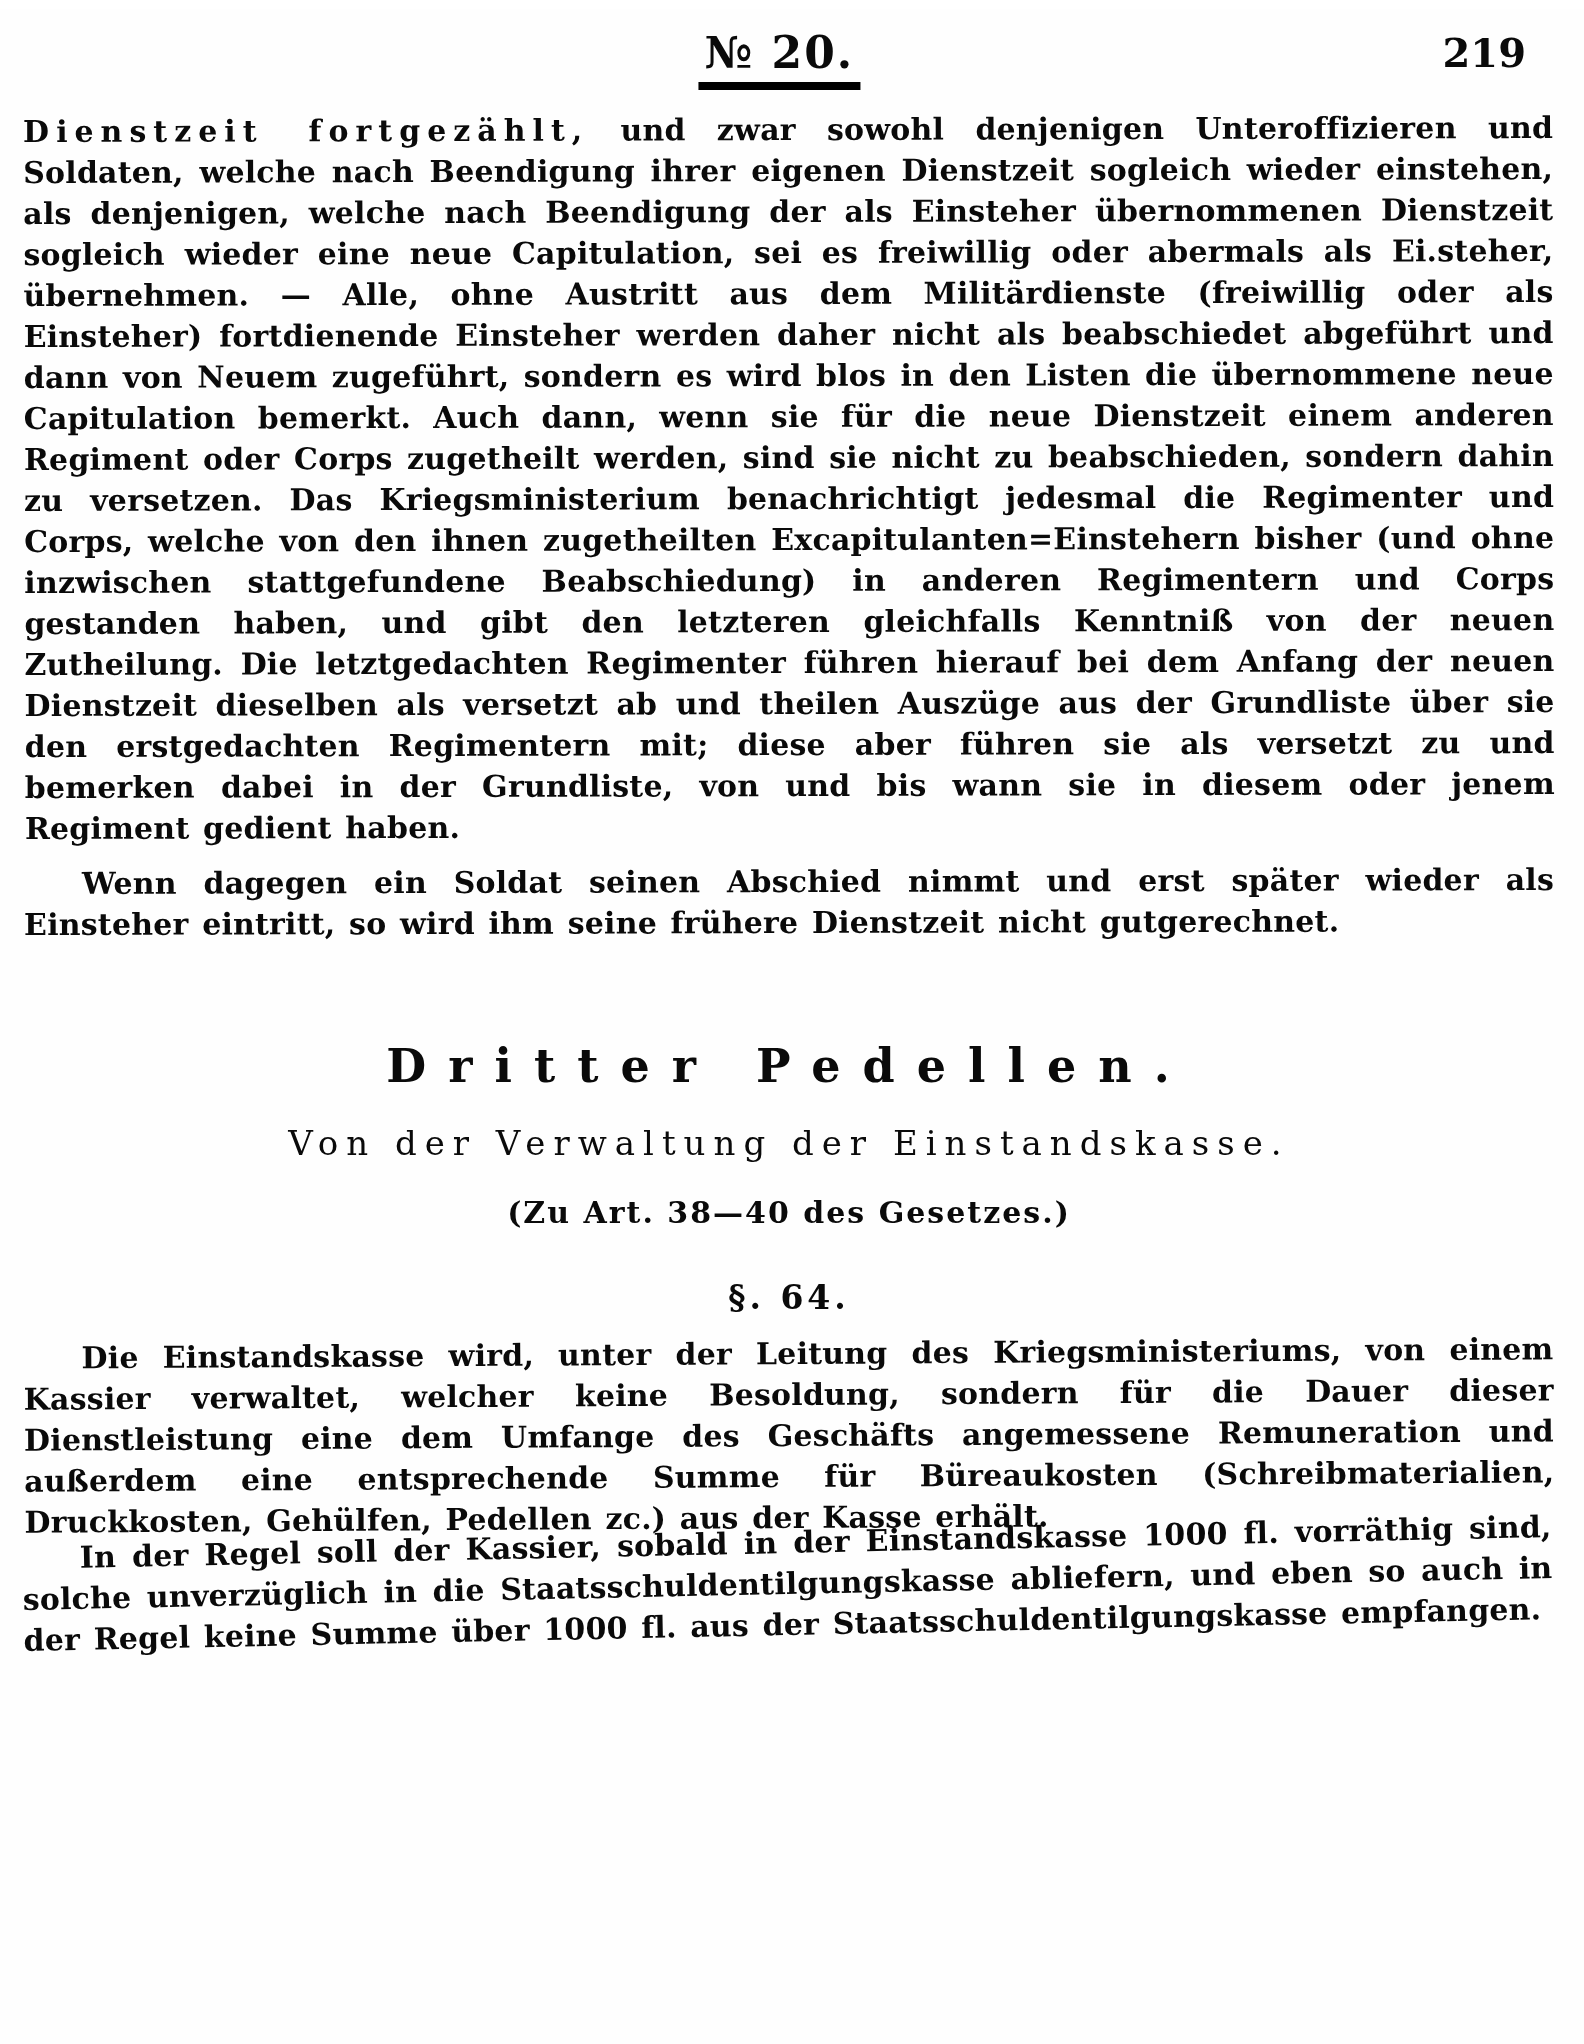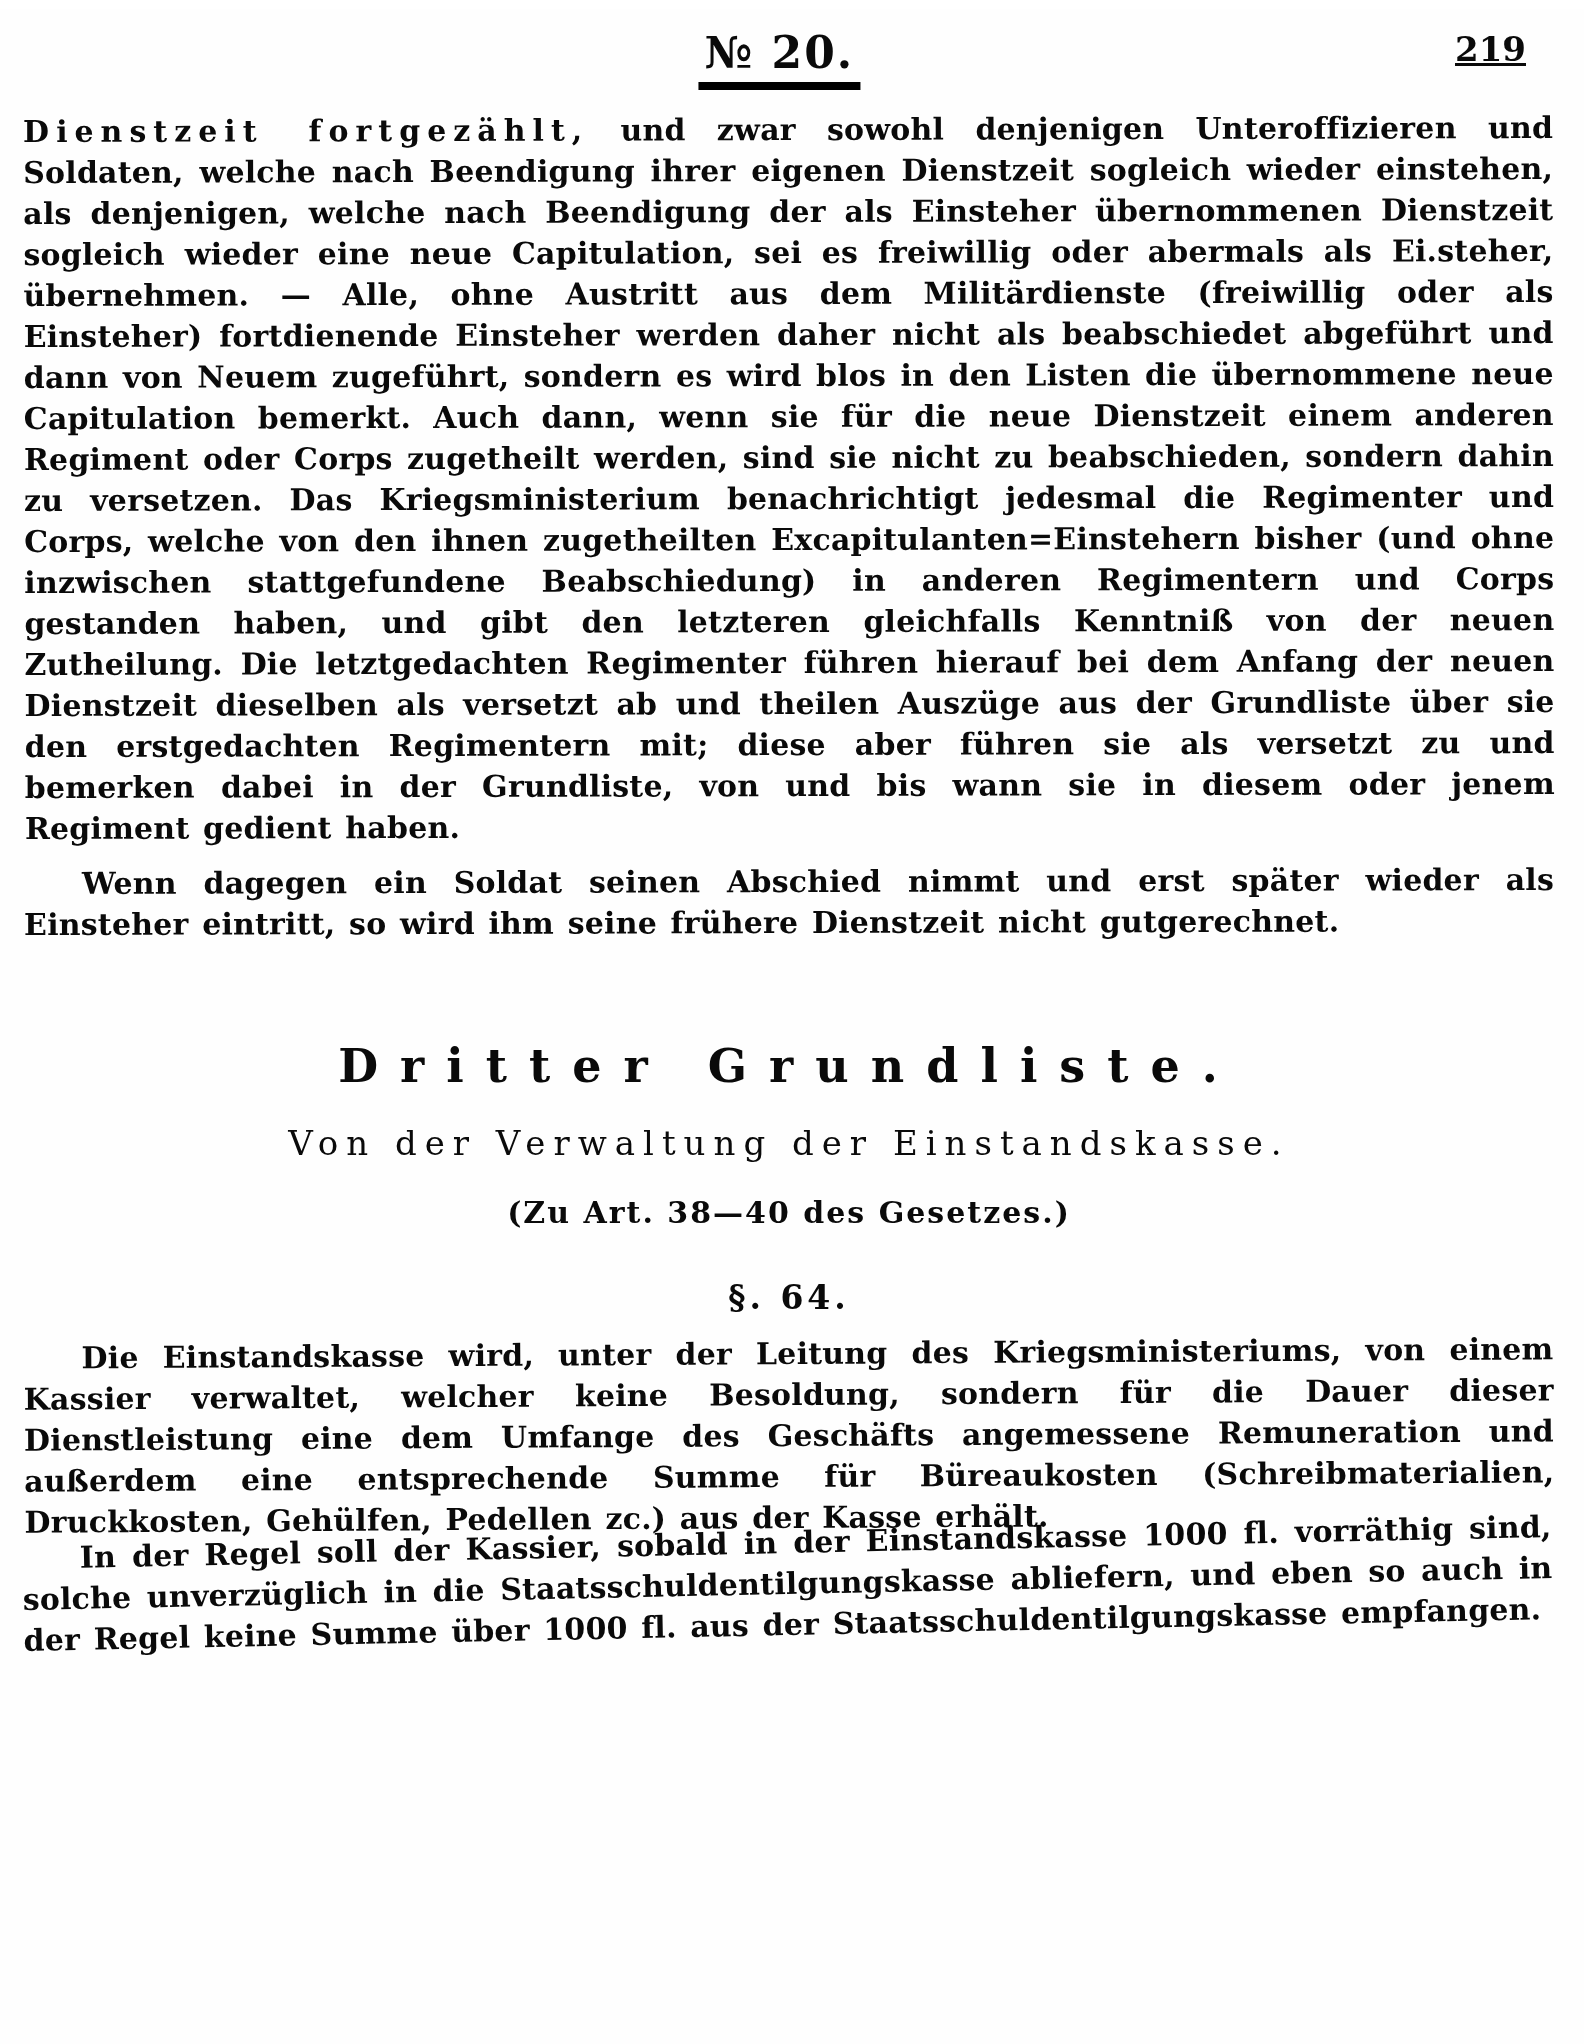--- a/index.html
+++ b/index.html
@@ -31,23 +31,22 @@
     font-size: 44px;
     font-weight: bold;
     letter-spacing: 2px;
     padding: 0 6px 4px 6px;
     border-bottom: 8px solid #000;
   }
   .page-no {
     position: absolute;
     right: 28px;
     top: 8px;
-    font-size: 34px;
+    font-size: 40px;
     font-weight: bold;
-    text-decoration: underline;
   }
   p.body {
     margin: 0;
     font-size: 30px;
     line-height: 41px;
     font-weight: bold;
     text-align: justify;
     letter-spacing: 0.2px;
     word-spacing: 3px;
   }
@@ -101,21 +100,21 @@
     <div class="page-no">219</div>
   </div>
 
   <p class="body tilt-a">
     <span class="lead">Dienstzeit fortgezählt,</span>
     <span>und zwar sowohl denjenigen Unteroffizieren und Soldaten, welche nach Beendigung ihrer eigenen Dienstzeit sogleich wieder einstehen, als denjenigen, welche nach Beendigung der als Einsteher übernommenen Dienstzeit sogleich wieder eine neue Capitulation, sei es freiwillig oder abermals als Ei.steher, übernehmen. — Alle, ohne Austritt aus dem Militärdienste (freiwillig oder als Einsteher) fortdienende Einsteher werden daher nicht als beabschiedet abgeführt und dann von Neuem zugeführt, sondern es wird blos in den Listen die übernommene neue Capitulation bemerkt. Auch dann, wenn sie für die neue Dienstzeit einem anderen Regiment oder Corps zugetheilt werden, sind sie nicht zu beabschieden, sondern dahin zu versetzen. Das Kriegsministerium benachrichtigt jedesmal die Regimenter und Corps, welche von den ihnen zugetheilten Excapitulanten=Einstehern bisher (und ohne inzwischen stattgefundene Beabschiedung) in anderen Regimentern und Corps gestanden haben, und gibt den letzteren gleichfalls Kenntniß von der neuen Zutheilung. Die letztgedachten Regimenter führen hierauf bei dem Anfang der neuen Dienstzeit dieselben als versetzt ab und theilen Auszüge aus der Grundliste über sie den erstgedachten Regimentern mit; diese aber führen sie als versetzt zu und bemerken dabei in der Grundliste, von und bis wann sie in diesem oder jenem Regiment gedient haben.</span>
   </p>
 
   <p class="body indent cont-gap tilt-a">Wenn dagegen ein Soldat seinen Abschied nimmt und erst später wieder als Einsteher eintritt, so wird ihm seine frühere Dienstzeit nicht gutgerechnet.</p>
 
-  <h1 class="abschnitt">Dritter Grundliste.</h1>
+  <h1 class="abschnitt">Dritter Pedellen.</h1>
 
   <h2 class="kapitel">Von der Verwaltung der Einstandskasse.</h2>
 
   <div class="artref">(Zu Art. 38—40 des Gesetzes.)</div>
 
   <section>
     <h3 class="para-no">§. 64.</h3>
     <p class="body indent tilt-b">Die Einstandskasse wird, unter der Leitung des Kriegsministeriums, von einem Kassier verwaltet, welcher keine Besoldung, sondern für die Dauer dieser Dienstleistung eine dem Umfange des Geschäfts angemessene Remuneration und außerdem eine entsprechende Summe für Büreaukosten (Schreibmaterialien, Druckkosten, Gehülfen, Pedellen zc.) aus der Kasse erhält.</p>
   </section>
 

